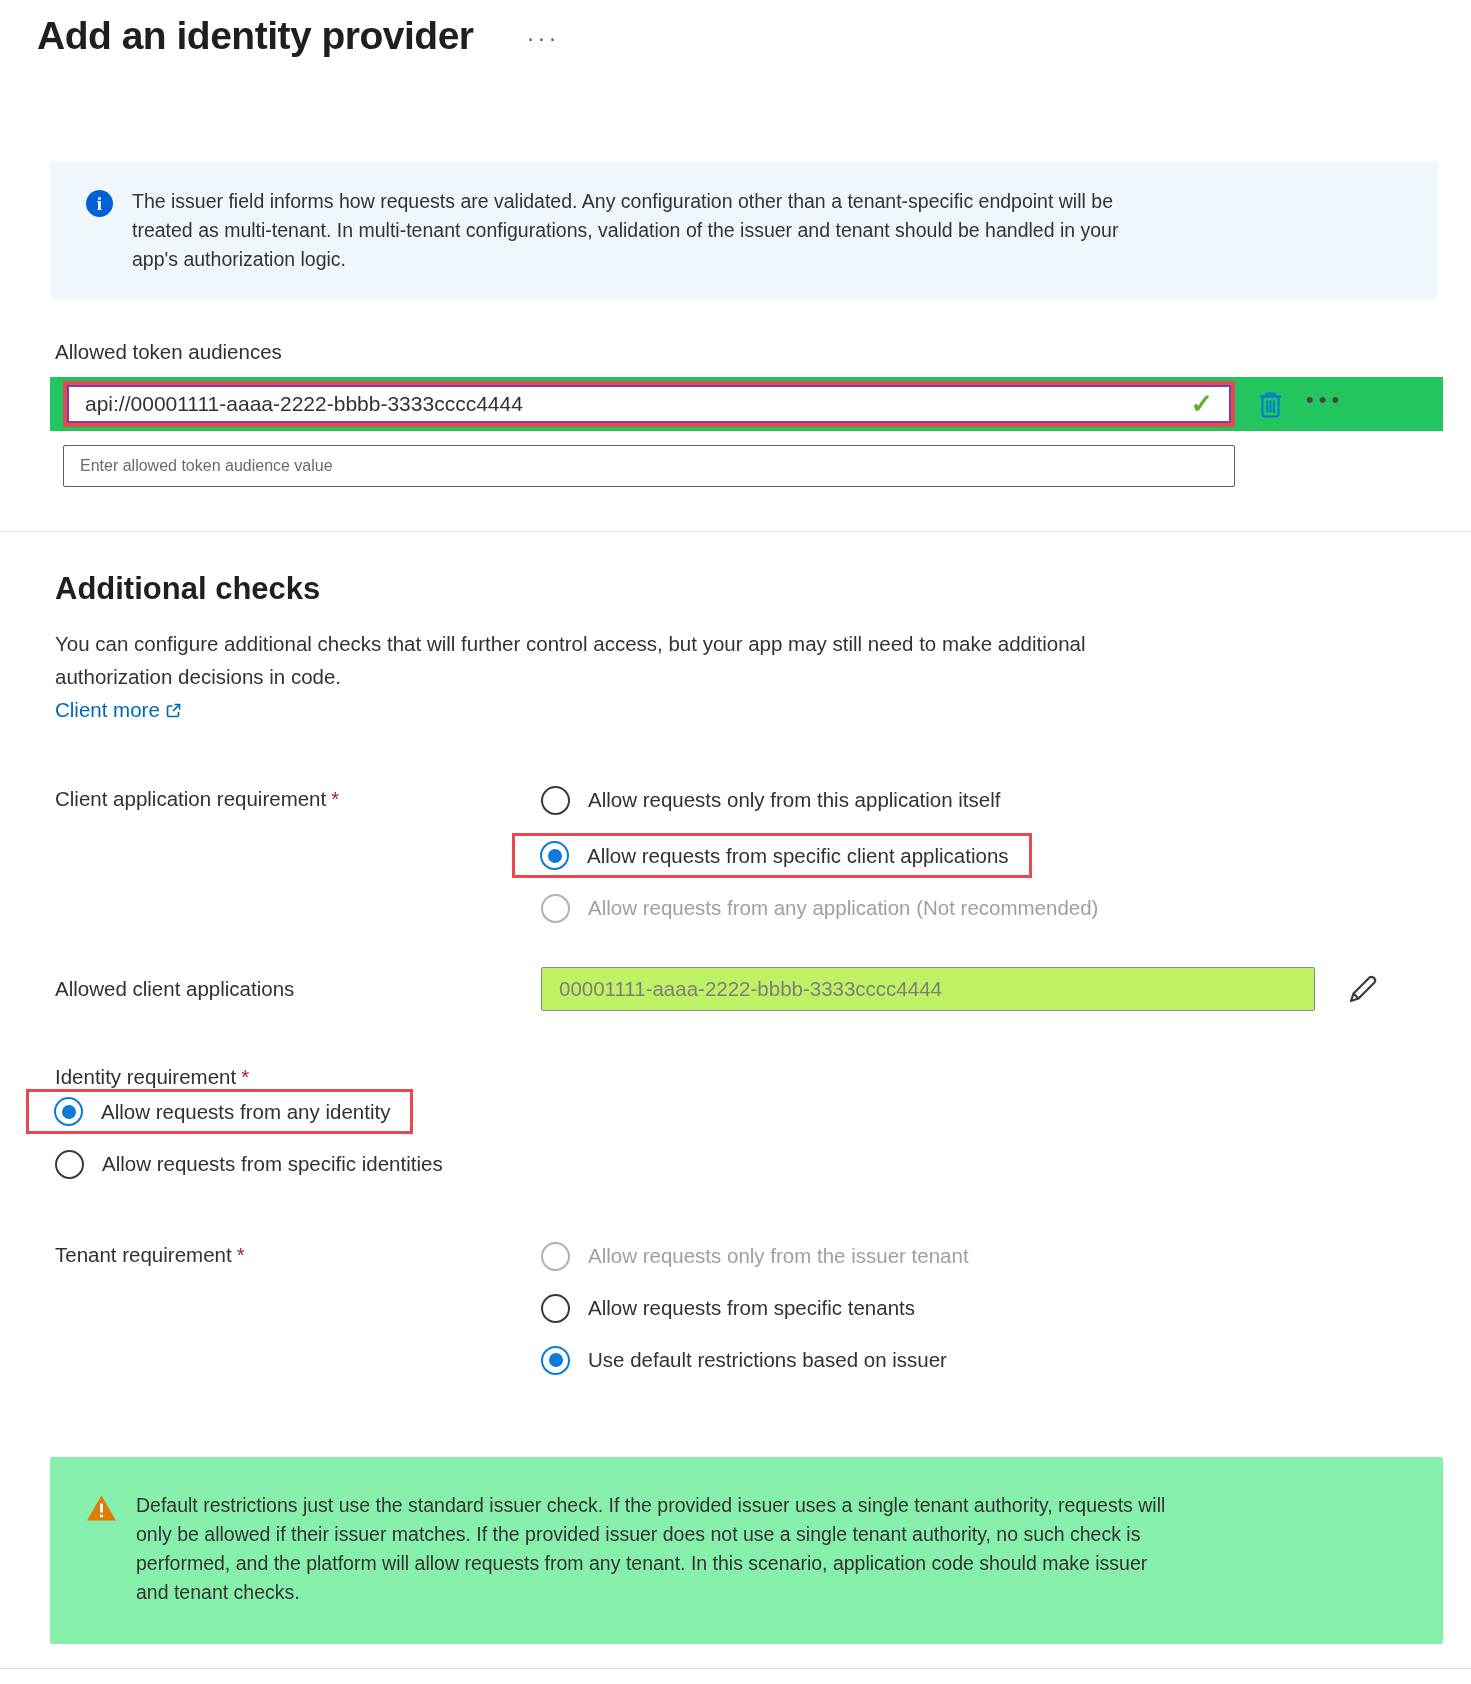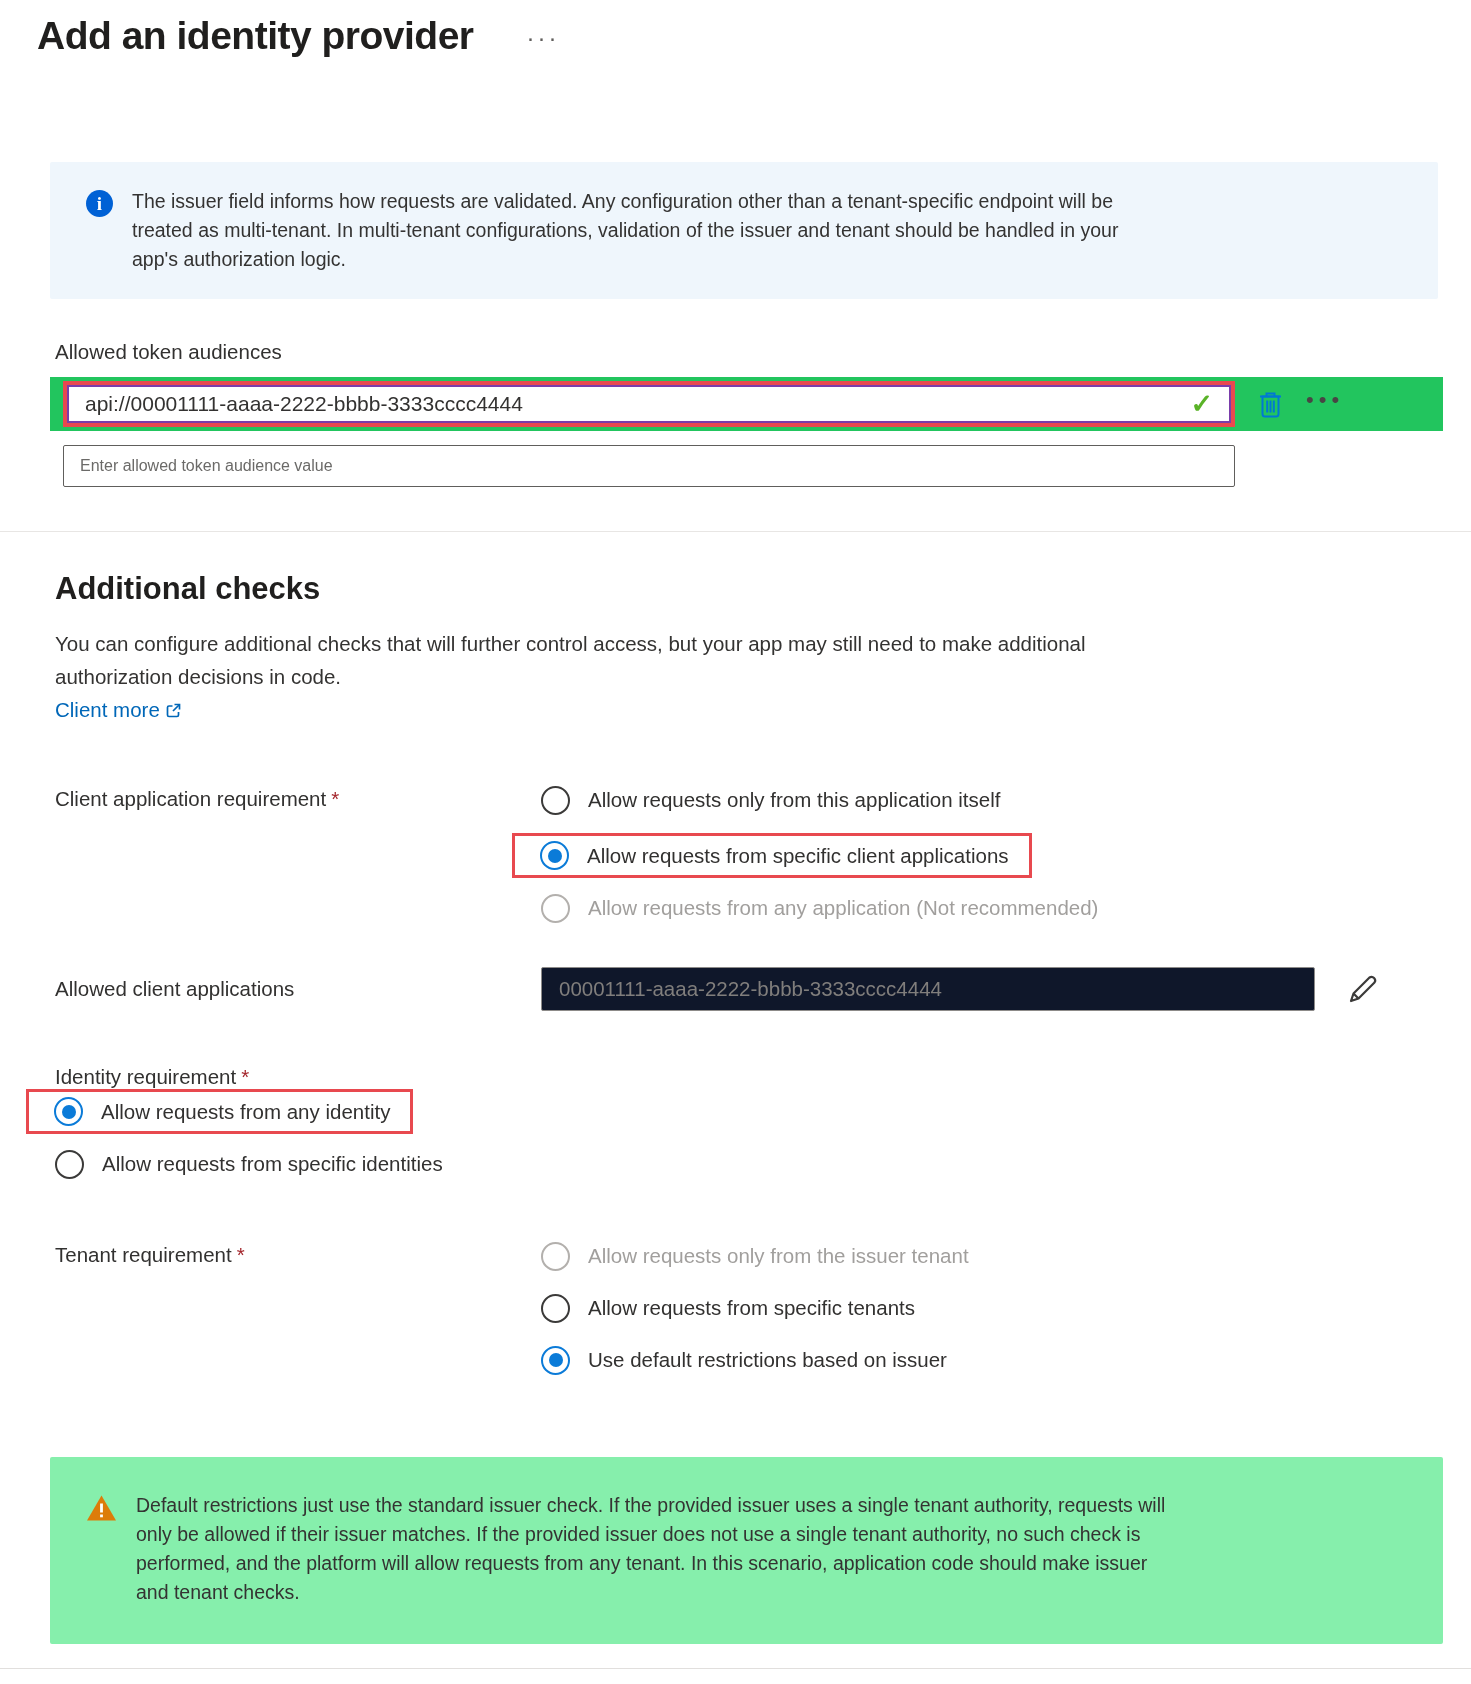--- a/index.html
+++ b/index.html
@@ -84,21 +84,21 @@
   .opt.disabled .radio { border-color:#b3b0ad; cursor:default; }
   .opt.disabled .opt-label { color:#a19f9d; cursor:default; }
   .opt.highlighted {
     border:3px solid #e8494f; padding:5px 20px 5px 25px; margin-left:-29px; margin-bottom:11px;
   }
 
   .row-client-req { margin-top:53px; }
   .row-allowed-apps { margin-top:26px; align-items:center; }
   .row-allowed-apps .row-label { padding-top:0; }
   .disabled-input {
-    width:774px; height:44px; background:#0f172a; border:1px solid #8d8b89; border-radius:2px;
+    width:774px; height:44px; background:#bef264; border:1px solid #8d8b89; border-radius:2px;
     display:flex; align-items:center; padding:0 17px;
   }
   .disabled-input input {
     width:100%; border:none; outline:none; background:transparent;
     font-size:20.5px; color:#807e7c; font-family:"Liberation Sans", sans-serif;
   }
   .pencil-btn { margin-left:30px; cursor:pointer; display:flex; }
   .row-identity-req { margin-top:48px;flex-direction:column; }
   .row-tenant-req { margin-top:40px; }
 

